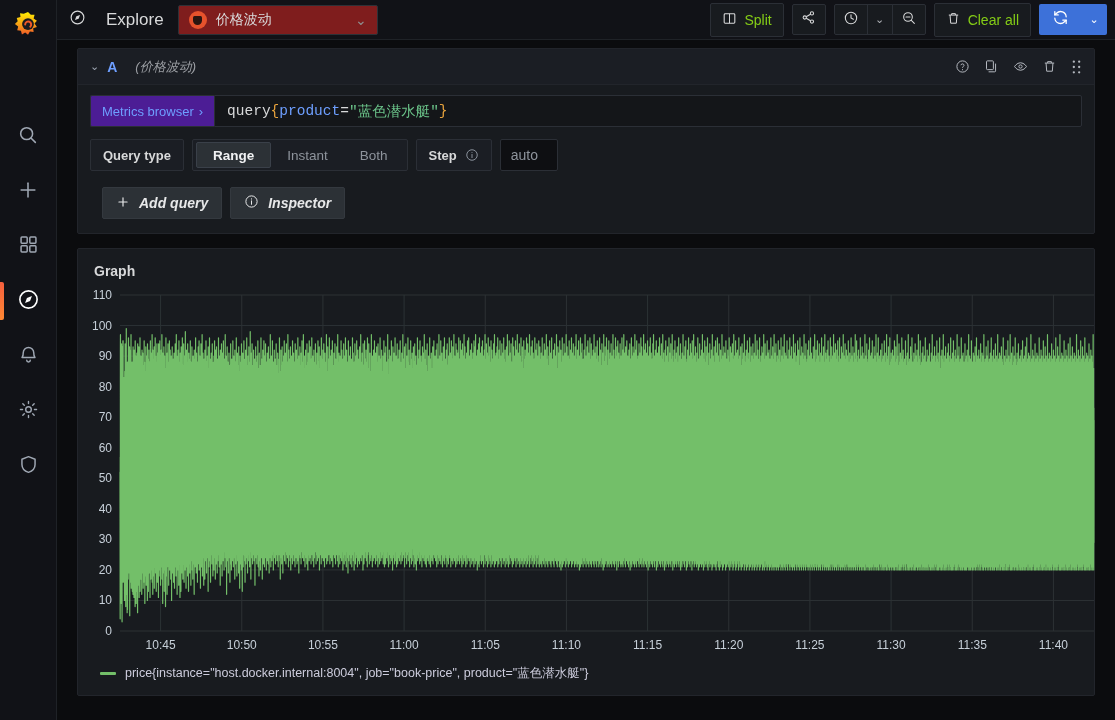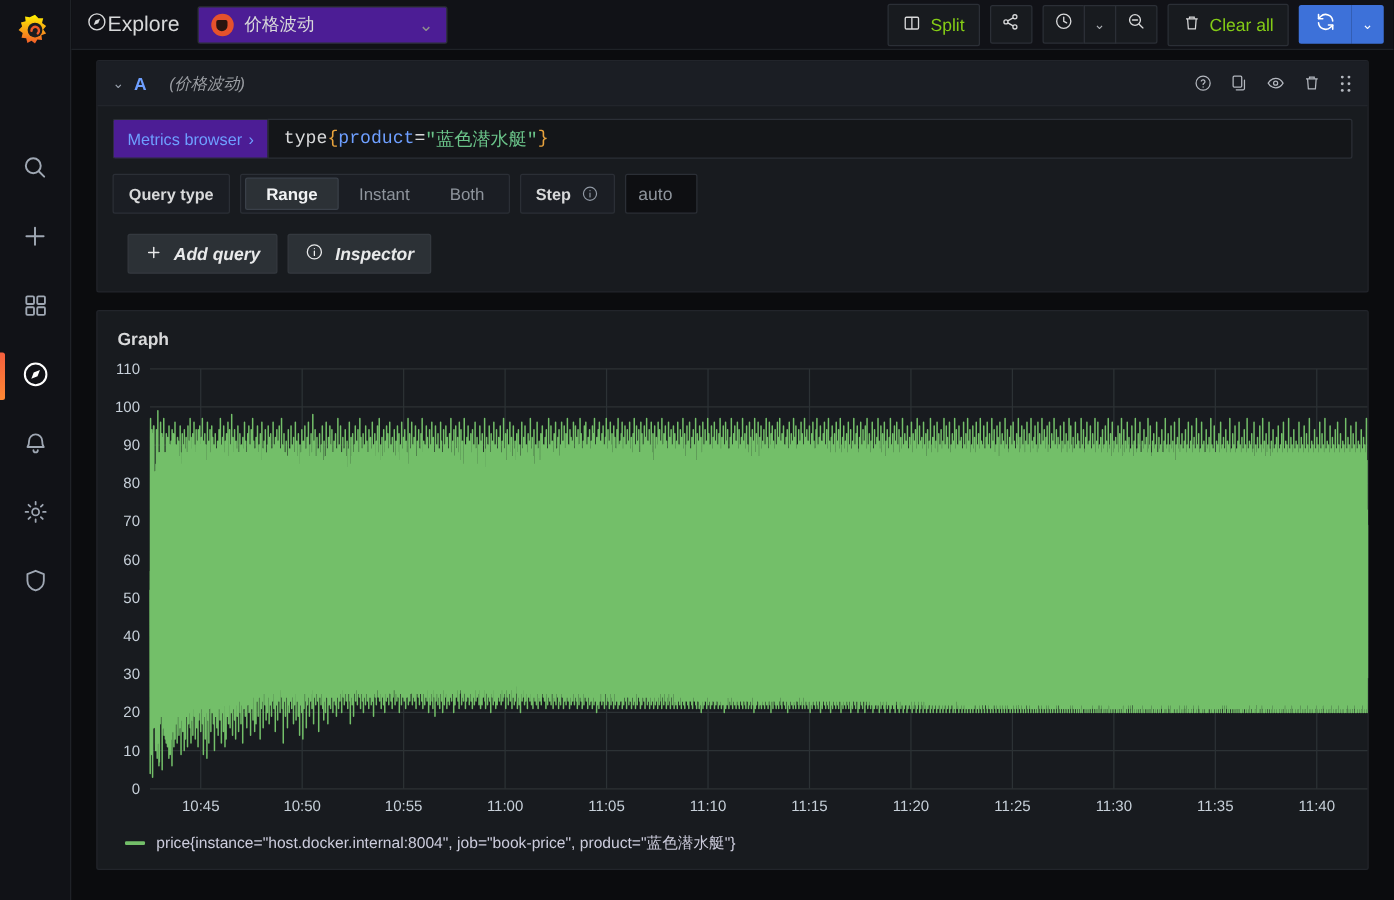--- a/index.html
+++ b/index.html
@@ -44,30 +44,30 @@
 
   
   .topbar {
     height: 40px; flex: 0 0 40px;
     display: flex; align-items: center;
     padding: 0 8px 0 12px;
     background: #111217;
     border-bottom: 1px solid #1f2227;
   }
   .explore-title {
-    display: flex; align-items: center; gap: 0;
+    display: flex; align-items: center; gap: 20px;
     font-size: 17px; font-weight: 500; color: #d8d9da;
     margin-right: 14px;
   }
   .ds-picker {
     display: flex; align-items: center; gap: 9px;
     height: 30px; min-width: 200px;
     padding: 0 10px;
     border: 1px solid #2d3137; border-radius: 2px;
-    background: #4c1d95;
+    background: #7f1d1d;
     font-size: 14px; color: #d8d9da;
     cursor: pointer;
   }
   .ds-picker .caret { margin-left: auto; color: #8e8e8e; }
   .prom-logo {
     width: 18px; height: 18px; border-radius: 50%;
     background: #e6522c;
     display: flex; align-items: center; justify-content: center;
     flex: 0 0 18px;
   }
@@ -448,21 +448,21 @@
           </div>
         </div>
 
         <div class="query-body">
           <div class="expr-row">
             <div class="metrics-browser">
               <span>Metrics browser</span>
               <span>›</span>
             </div>
             <div class="expr-field">
-              <span class="tok-metric">type</span>
+              <span class="tok-metric">query</span>
                 <span class="tok-brace">{</span>
                 <span class="tok-label">product</span>
                 <span class="tok-op">=</span>
                 <span class="tok-str">"蓝色潜水艇"</span>
                 <span class="tok-brace">}</span>
             </div>
           </div>
 
           <div class="opts-row">
             <div class="opt-group">

